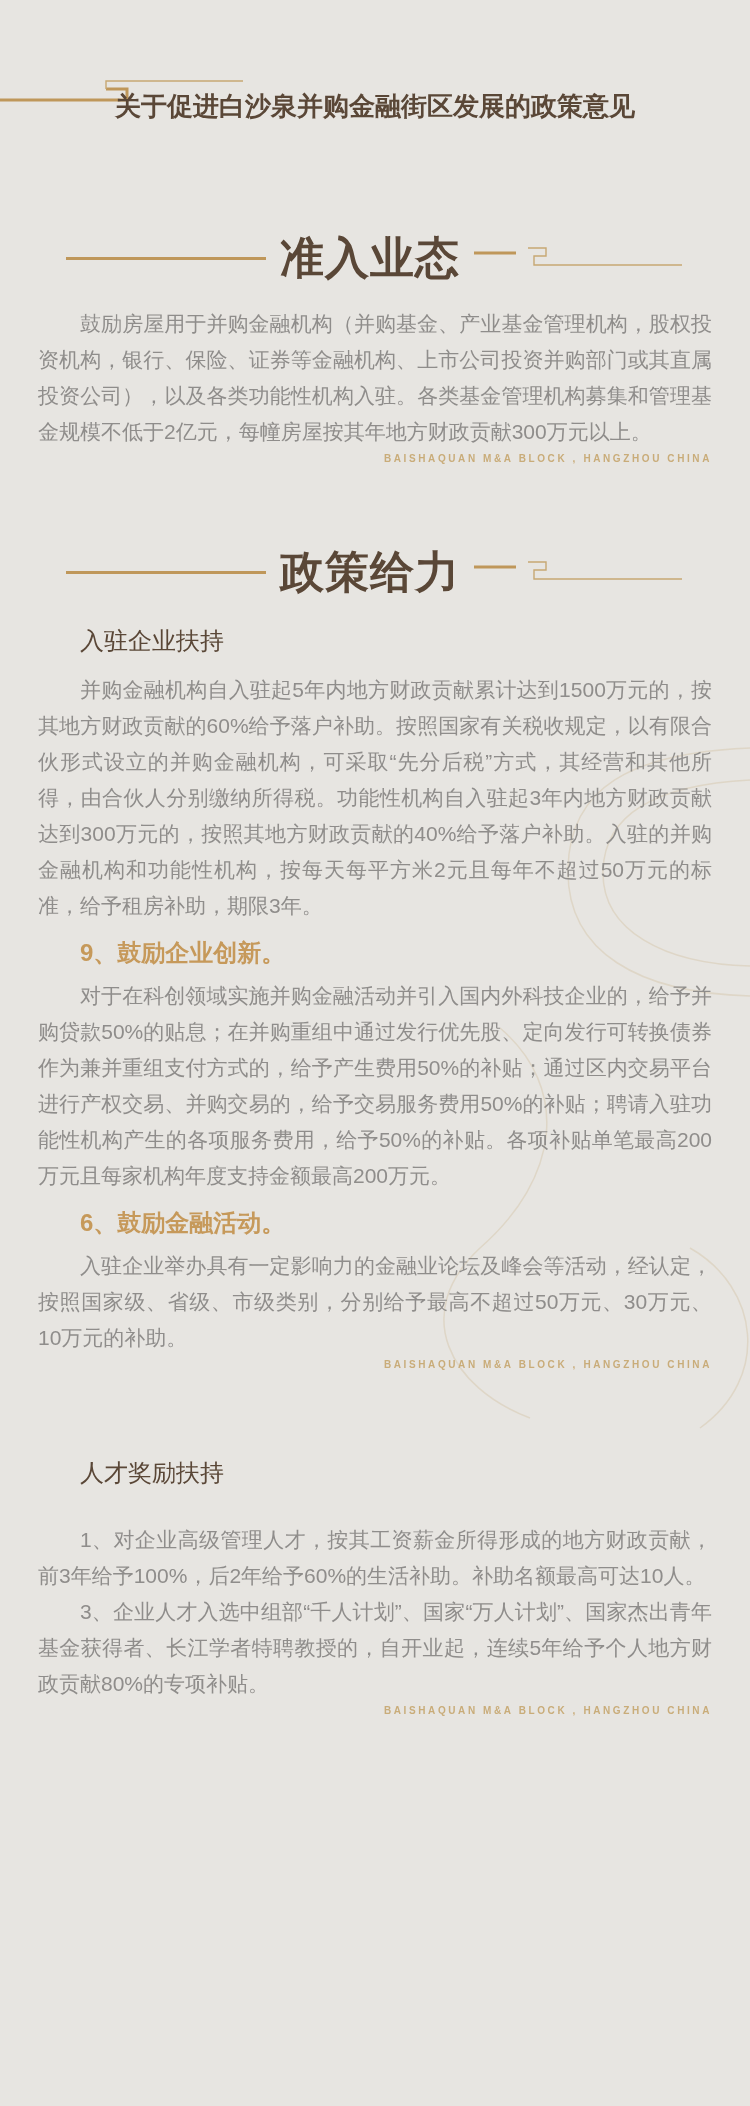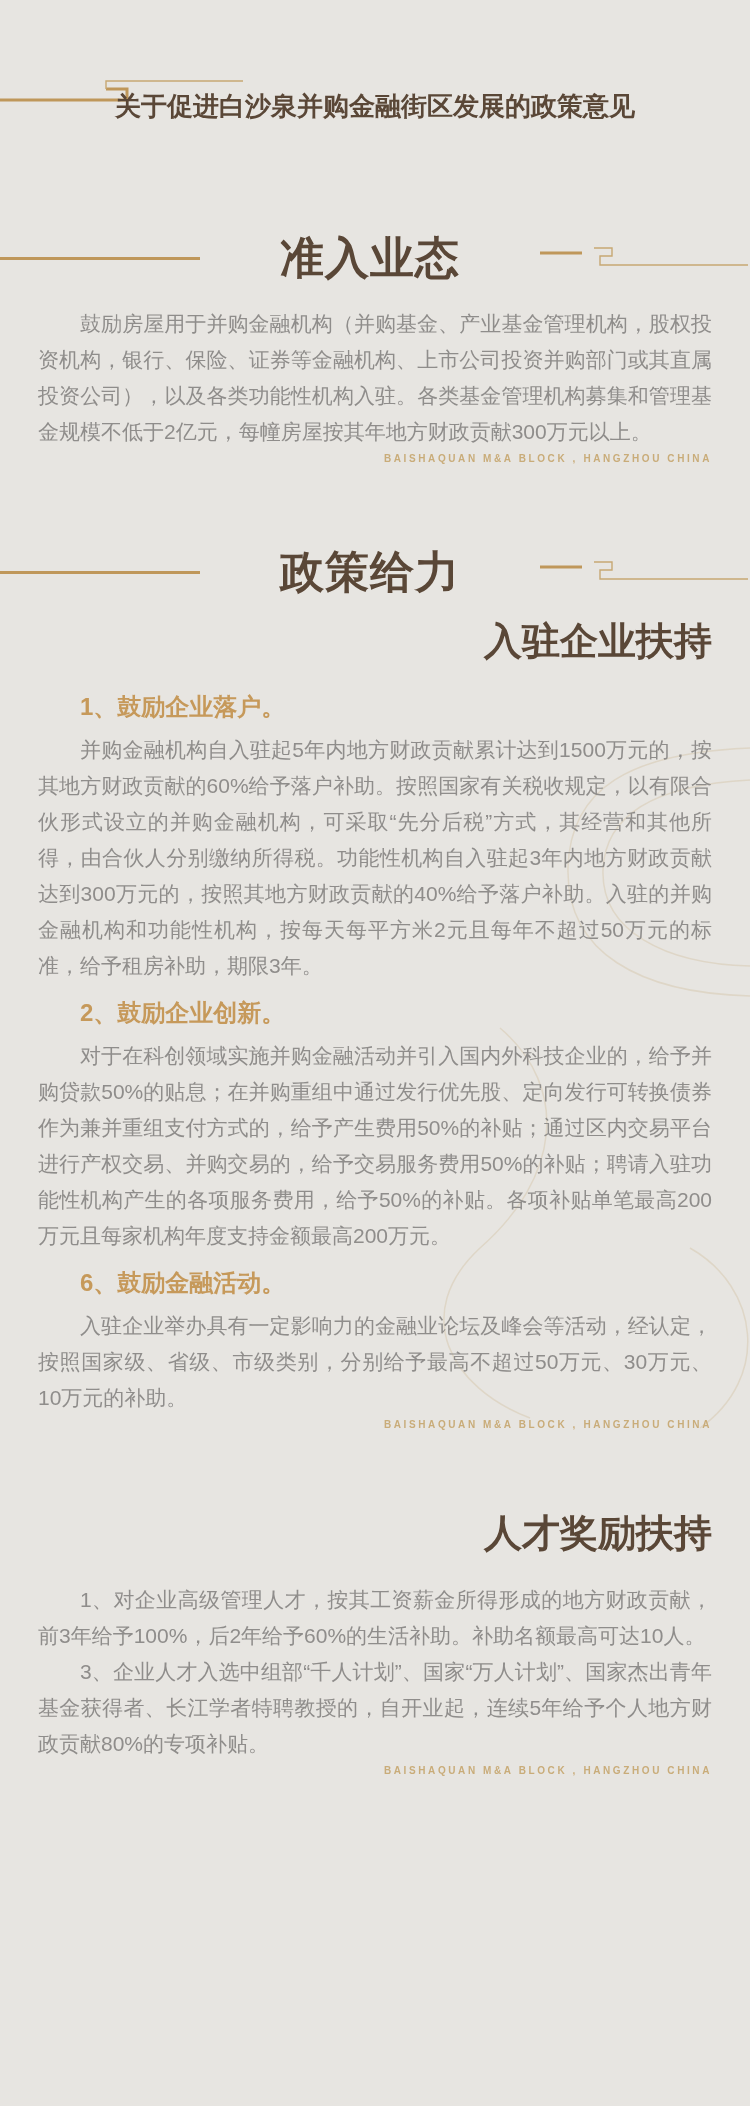--- a/index.html
+++ b/index.html
@@ -21,21 +21,21 @@
   .bg-swirl{position:absolute;top:728px;right:0;pointer-events:none}
   
   .top-ornament{position:absolute;top:56px;left:0}
   
   .main-title{
     margin:86px 28px 0;text-align:center;
     font-size:26px;font-weight:bold;line-height:1.55;
     color:var(--heading-brown);letter-spacing:0px;position:relative;
   }
   
-  .sec-header{display:flex;align-items:center;justify-content:space-between;position:relative}
+  .sec-header{display:flex;align-items:center;justify-content:center;position:relative}
   .sec-header.first{margin-top:102px}
   .sec-header.second{margin-top:76px}
   .sec-header h2{
     margin:0 14px;font-size:44px;font-weight:bold;line-height:60px;
     color:var(--heading-brown);letter-spacing:1px;white-space:nowrap;
   }
   .hline{width:200px;height:3px;background:var(--gold)}
   .htail{display:block}
   
   .content{padding:0 38px;position:relative}
@@ -44,23 +44,22 @@
     text-align:justify;text-indent:2em;
   }
   .para-a{margin-top:18px}
   .mt10{margin-top:10px}
   .watermark{
     margin:2px 0 0;font-size:10px;line-height:14px;font-weight:bold;
     letter-spacing:2.6px;color:var(--watermark-gold);text-align:right;
     white-space:nowrap;
   }
   .sub-heading{
-    margin:0;padding-left:42px;font-size:38px;font-weight:bold;line-height:42px;
+    margin:0;padding-left:42px;font-size:24px;font-weight:normal;line-height:42px;
     color:var(--heading-brown);
-    text-align:right;
   }
   .sub-heading.first{margin-top:18px}
   .sub-heading.second{margin-top:80px}
   .gold-heading{
     margin:0;padding-left:42px;font-size:24px;font-weight:bold;line-height:30px;
     color:var(--gold-heading);
   }
   .g1{margin-top:30px}
   .g2,.g3{margin-top:14px}
   .para-e{margin-top:28px}
@@ -103,24 +102,23 @@
   <h2>政策给力</h2>
   <svg class="htail" width="210" height="30" viewBox="0 0 210 30">
     <line x1="0" y1="10" x2="42" y2="10" stroke="#bf975a" stroke-width="3"></line>
     <path d="M54 5 H72 V13 H60 V22 H208" fill="none" stroke="#c7a873" stroke-width="1.4"></path>
   </svg>
 </div>
 
 <div class="content">
   <h3 class="sub-heading first">入驻企业扶持</h3>
 
-  <h4 class="gold-heading g1">1、鼓励企业落户。</h4>
   <p class="body-text mt10">并购金融机构自入驻起5年内地方财政贡献累计达到1500万元的，按其地方财政贡献的60%给予落户补助。按照国家有关税收规定，以有限合伙形式设立的并购金融机构，可采取“先分后税”方式，其经营和其他所得，由合伙人分别缴纳所得税。功能性机构自入驻起3年内地方财政贡献达到300万元的，按照其地方财政贡献的40%给予落户补助。入驻的并购金融机构和功能性机构，按每天每平方米2元且每年不超过50万元的标准，给予租房补助，期限3年。</p>
 
-  <h4 class="gold-heading g2">2、鼓励企业创新。</h4>
+  <h4 class="gold-heading g2">9、鼓励企业创新。</h4>
   <p class="body-text mt10">对于在科创领域实施并购金融活动并引入国内外科技企业的，给予并购贷款50%的贴息；在并购重组中通过发行优先股、定向发行可转换债券作为兼并重组支付方式的，给予产生费用50%的补贴；通过区内交易平台进行产权交易、并购交易的，给予交易服务费用50%的补贴；聘请入驻功能性机构产生的各项服务费用，给予50%的补贴。各项补贴单笔最高200万元且每家机构年度支持金额最高200万元。</p>
 
   <h4 class="gold-heading g3">6、鼓励金融活动。</h4>
   <p class="body-text mt10">入驻企业举办具有一定影响力的金融业论坛及峰会等活动，经认定，按照国家级、省级、市级类别，分别给予最高不超过50万元、30万元、10万元的补助。</p>
 
   <p class="watermark">BAISHAQUAN M&amp;A BLOCK , HANGZHOU CHINA</p>
 
   <h3 class="sub-heading second">人才奖励扶持</h3>
 
   <p class="body-text para-e">1、对企业高级管理人才，按其工资薪金所得形成的地方财政贡献，前3年给予100%，后2年给予60%的生活补助。补助名额最高可达10人。</p>

